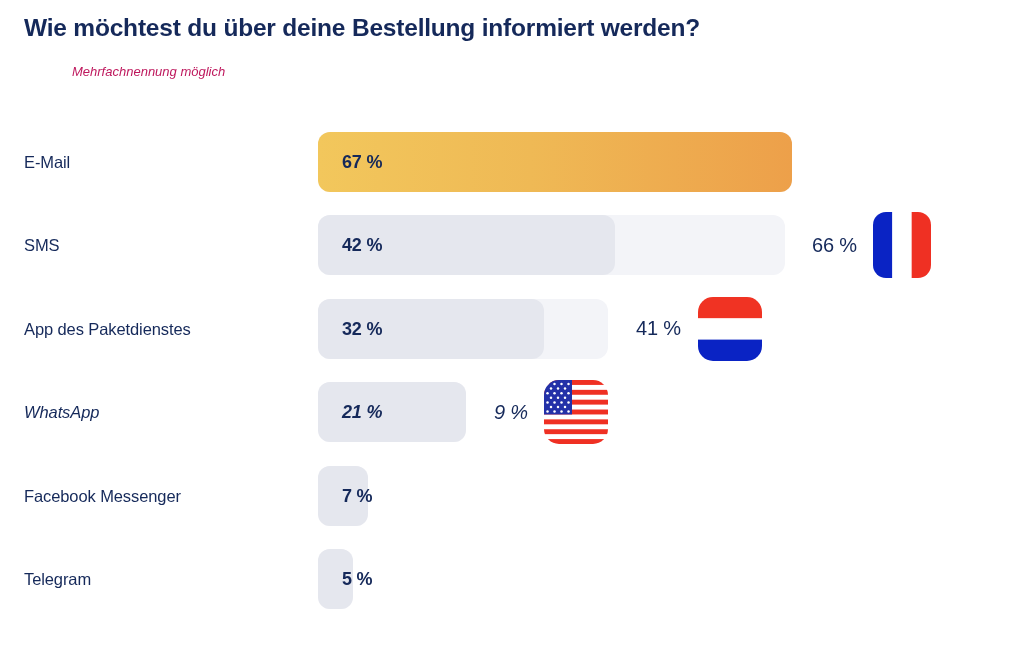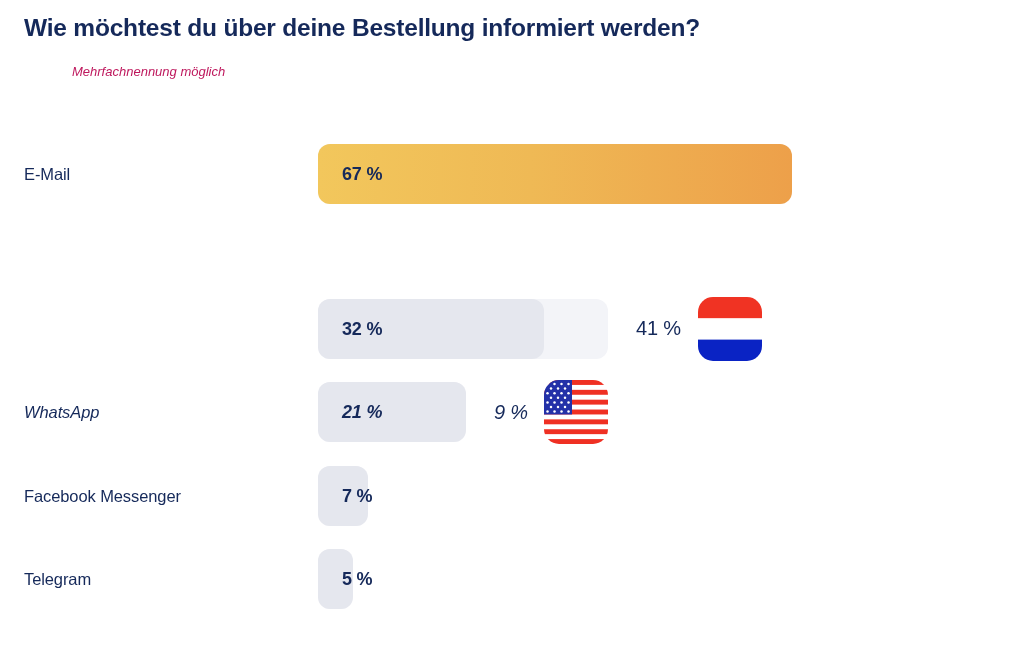--- a/index.html
+++ b/index.html
@@ -141,29 +141,46 @@
 </head>
 <body>
 
 <div class="canvas">
 
   <div class="chart-title">Wie möchtest du über deine Bestellung informiert werden?</div>
   <div class="chart-subtitle">Mehrfachnennung möglich</div>
 
   <div class="plot">
 
-    <div class="row highlight" style="top:12px;">
+    <div class="row highlight" style="top:0px;">
       <div class="row-label">E-Mail</div>
       <div class="bar-track" style="width:474px;"></div>
       <div class="bar-fill" style="width:474px;"></div>
       <div class="bar-value">67 %</div>
     </div>
 
+    <div class="row" style="top:83.5px;">
+      <div class="row-label">SMS</div>
+      <div class="bar-track" style="width:467px;"></div>
+      <div class="bar-fill" style="width:297px;"></div>
+      <div class="bar-value">42 %</div>
+      <div class="compare" style="left:812px;">
+        <span class="compare-value">66 %</span>
+        <span class="flag">
+          <svg viewBox="0 0 60 66" preserveAspectRatio="none" aria-hidden="true">
+            <rect x="0" y="0" width="20" height="66" fill="#0a23c4"></rect>
+            <rect x="20" y="0" width="20" height="66" fill="#ffffff"></rect>
+            <rect x="40" y="0" width="20" height="66" fill="#ef3023"></rect>
+          </svg>
+        </span>
+      </div>
+    </div>
 
     <div class="row" style="top:167px;">
+      <div class="row-label">App des Paketdienstes</div>
       <div class="bar-track" style="width:290px;"></div>
       <div class="bar-fill" style="width:226px;"></div>
       <div class="bar-value">32 %</div>
       <div class="compare" style="left:636px;gap:17px;">
         <span class="compare-value">41 %</span>
         <span class="flag sq">
           <svg viewBox="0 0 64 64" preserveAspectRatio="none" aria-hidden="true">
             <rect x="0" y="0" width="64" height="21.4" fill="#f03323"></rect>
             <rect x="0" y="21.4" width="64" height="21.2" fill="#ffffff"></rect>
             <rect x="0" y="42.6" width="64" height="21.4" fill="#0a23c4"></rect>

